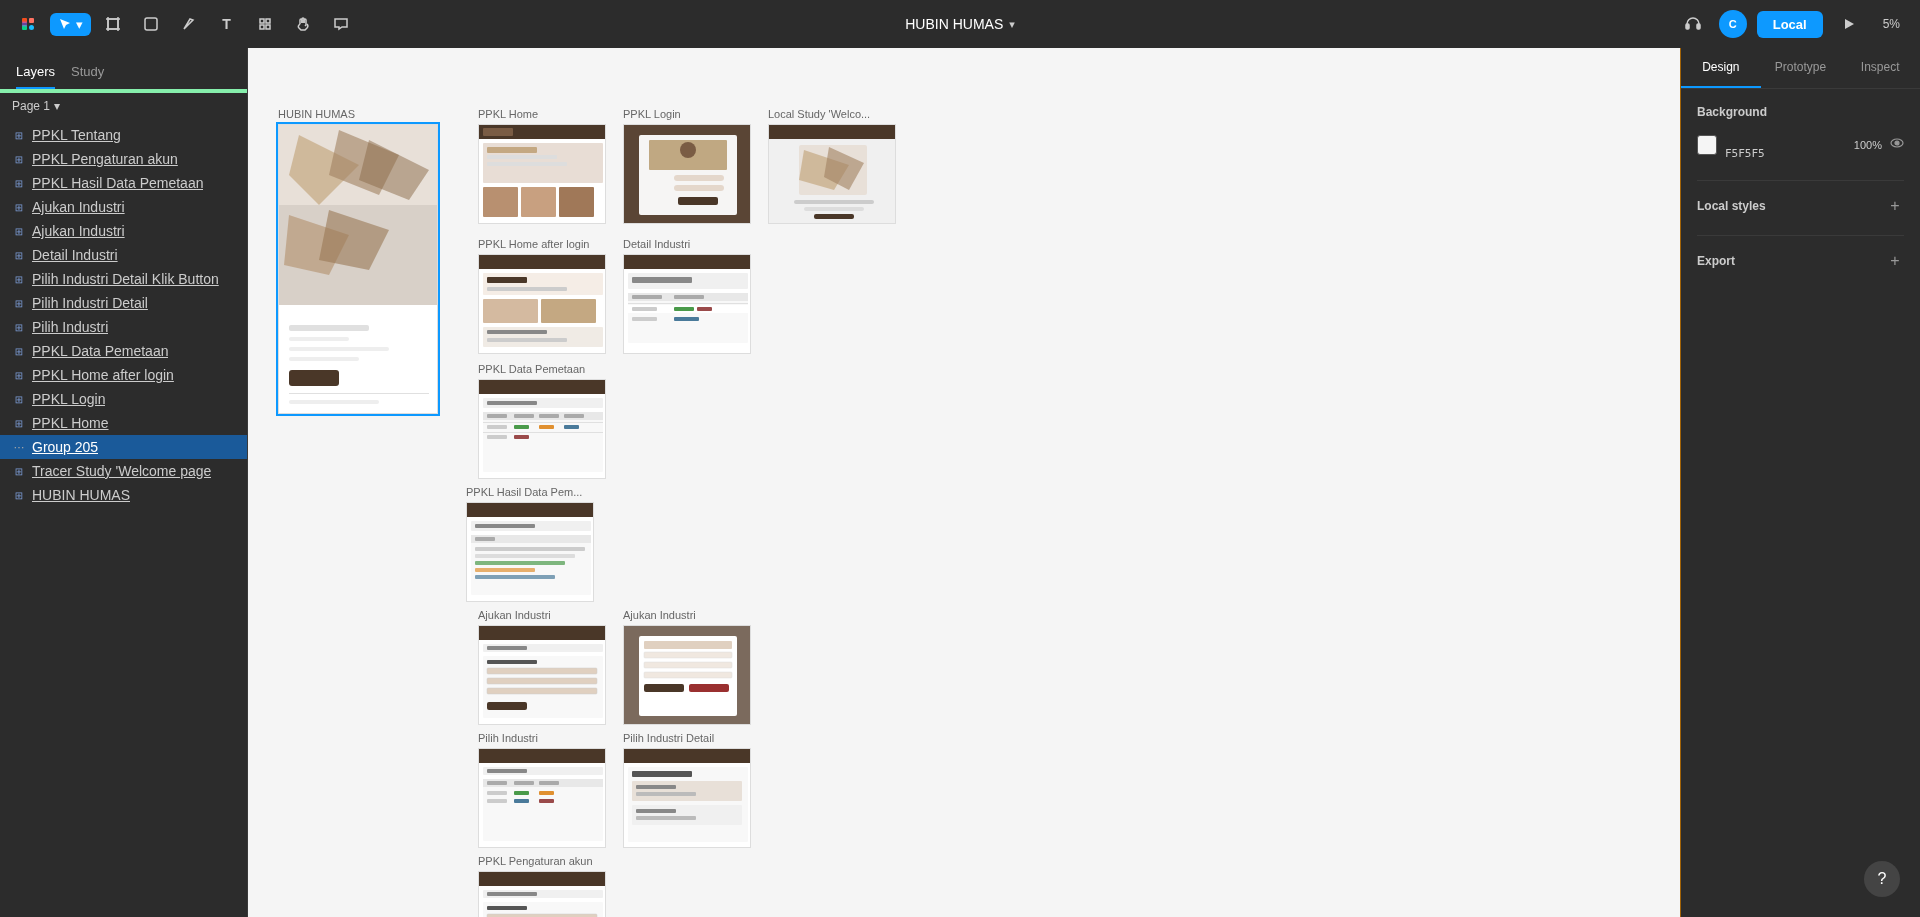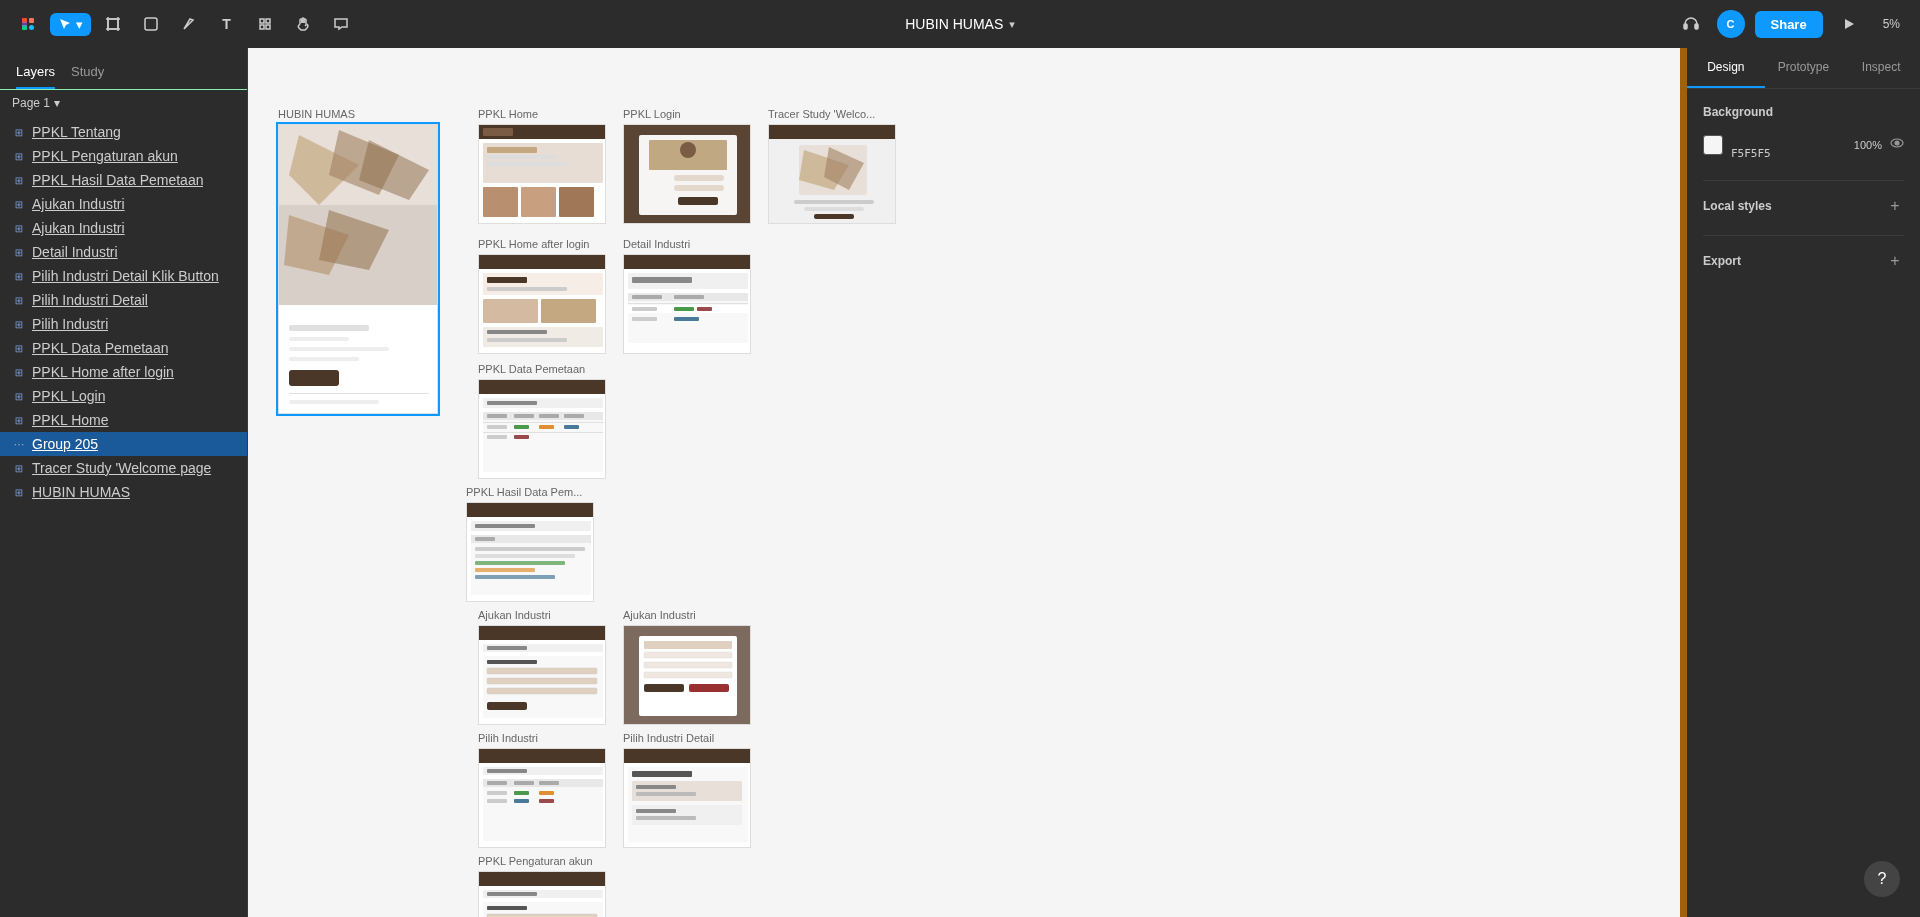--- a/index.html
+++ b/index.html
@@ -89,21 +89,21 @@
       border-right: 1px solid #3a3a3a;
       display: flex;
       flex-direction: column;
       flex-shrink: 0;
     }
 
     .sidebar-tabs {
       display: flex;
       padding: 8px 16px 0;
       gap: 16px;
-      border-bottom: 1px solid #86efac;
+      border-bottom: 4px solid #86efac;
     }
     .sidebar-tab {
       color: #999;
       font-size: 13px;
       padding: 8px 0;
       cursor: pointer;
       border-bottom: 2px solid transparent;
     }
     .sidebar-tab.active {
       color: #fff;
@@ -184,21 +184,21 @@
       cursor: pointer;
       position: relative;
       overflow: hidden;
     }
     .frame-thumb.selected { outline: 2px solid #0d99ff; }
 
     
     .right-panel {
       width: 240px;
       background: #2c2c2c;
-      border-left: 7px solid #a16207;
+      border-left: 1px solid #a16207;
       display: flex;
       flex-direction: column;
       flex-shrink: 0;
     }
 
     .right-panel-tabs {
       display: flex;
       border-bottom: 1px solid #3a3a3a;
     }
 
@@ -379,21 +379,21 @@
 
   <div class="toolbar-right">
     <div class="tool-btn">
       <svg width="18" height="18" viewBox="0 0 18 18" fill="none" stroke="#ccc" stroke-width="1.5">
         <path d="M3 9a6 6 0 0112 0"></path>
         <rect x="2" y="9" width="3" height="5" rx="1" fill="#ccc"></rect>
         <rect x="13" y="9" width="3" height="5" rx="1" fill="#ccc"></rect>
       </svg>
     </div>
     <div class="avatar-circle">C</div>
-    <button class="share-btn">Share</button>
+    <button class="share-btn">Local</button>
     <div class="tool-btn">
       <svg width="14" height="14" viewBox="0 0 14 14" fill="#ccc">
           <polygon points="3,2 12,7 3,12"></polygon>
         </svg>
     </div>
     <span class="zoom-indicator">5%</span>
   </div>
 </div>
 
 <div class="main-area">
@@ -541,21 +541,21 @@
 
               <circle cx="64" cy="25" r="8" fill="#7a5c44"></circle>
               <rect x="50" y="50" width="50" height="6" rx="3" fill="#e0d0c0" opacity="0.8"></rect>
               <rect x="50" y="60" width="50" height="6" rx="3" fill="#e0d0c0" opacity="0.8"></rect>
               <rect x="54" y="72" width="40" height="8" rx="2" fill="#4a3728"></rect>
             </svg>
           </div>
         </div>
 
         <div style="position:absolute; left:490px; top:30px;">
-          <div class="frame-label">Tracer Study 'Welco...</div>
+          <div class="frame-label">Local Study 'Welco...</div>
           <div class="frame-thumb" style="width:128px; height:100px;">
             <svg width="128" height="100" viewBox="0 0 128 100" style="display:block;">
               <rect width="128" height="100" fill="#f0f0f0"></rect>
               <rect x="0" y="0" width="128" height="14" fill="#4a3728"></rect>
               <rect x="30" y="20" width="68" height="50" rx="2" fill="#e8e0d8"></rect>
               <polygon points="35,25 80,40 65,65 30,55" fill="#c4a882" opacity="0.7"></polygon>
               <polygon points="60,22 95,38 80,65 55,52" fill="#a08060" opacity="0.6"></polygon>
               <rect x="25" y="75" width="80" height="4" rx="2" fill="#ccc"></rect>
               <rect x="35" y="82" width="60" height="4" rx="2" fill="#ddd"></rect>
               <rect x="45" y="89" width="40" height="5" rx="2" fill="#4a3728"></rect>

